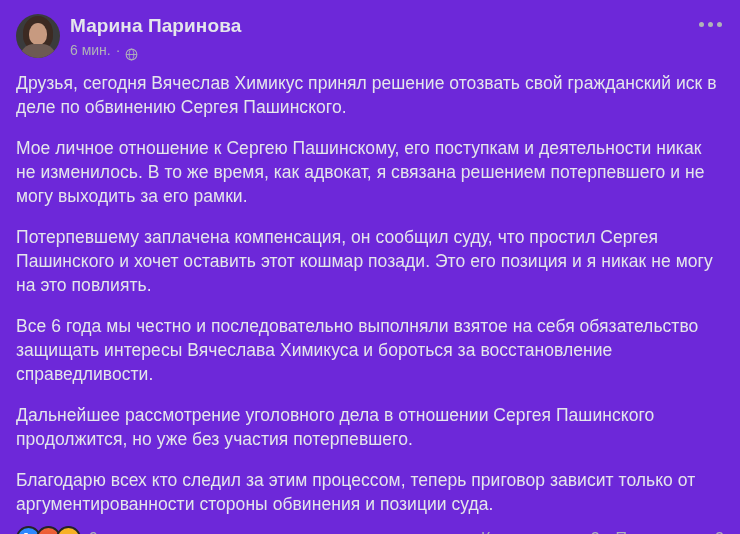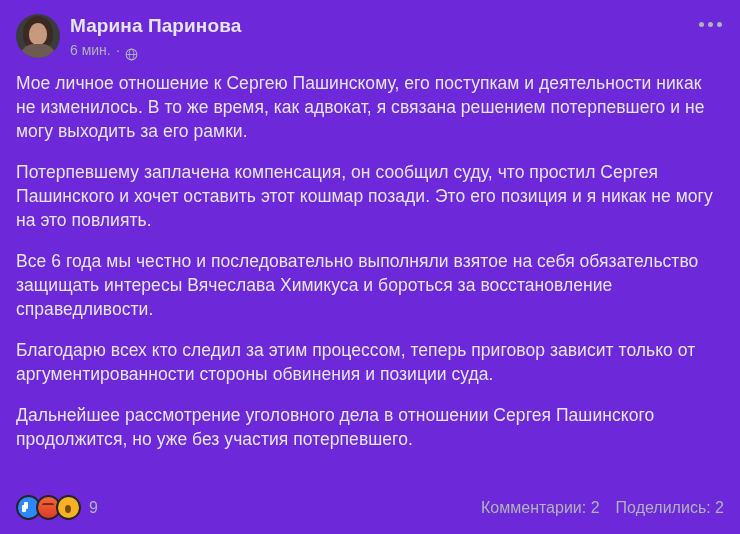--- a/index.html
+++ b/index.html
@@ -222,25 +222,26 @@
       </div>
     </div>
     <div class="menu-dots">
       <span></span>
       <span></span>
       <span></span>
     </div>
   </div>
 
   <div class="post-body">
+    <p>Друзья, сегодня Вячеслав Химикус принял решение отозвать свой гражданский иск в деле по обвинению Сергея Пашинского.</p>
     <p>Мое личное отношение к Сергею Пашинскому, его поступкам и деятельности  никак не изменилось. В то же время, как адвокат, я связана решением потерпевшего и не могу выходить за его рамки.</p>
     <p>Потерпевшему заплачена компенсация, он сообщил суду, что простил Сергея Пашинского и хочет оставить этот кошмар позади. Это его позиция и я никак не могу на это повлиять.</p>
     <p>Все 6 года мы честно и последовательно выполняли взятое на себя обязательство защищать интересы Вячеслава Химикуса и бороться за восстановление справедливости.</p>
+    <p>Дальнейшее рассмотрение уголовного дела в отношении Сергея Пашинского продолжится, но уже без участия потерпевшего.</p>
     <p>Благодарю всех кто следил за этим процессом, теперь приговор зависит только от аргументированности стороны обвинения и позиции суда.</p>
-    <p>Дальнейшее рассмотрение уголовного дела в отношении Сергея Пашинского продолжится, но уже без участия потерпевшего.</p>
   </div>
 
   <div class="post-footer">
     <div class="reactions">
       <span class="reaction like"></span>
       <span class="reaction angry"></span>
       <span class="reaction wow"></span>
       <span class="reaction-count">9</span>
     </div>
     <div class="footer-right">

